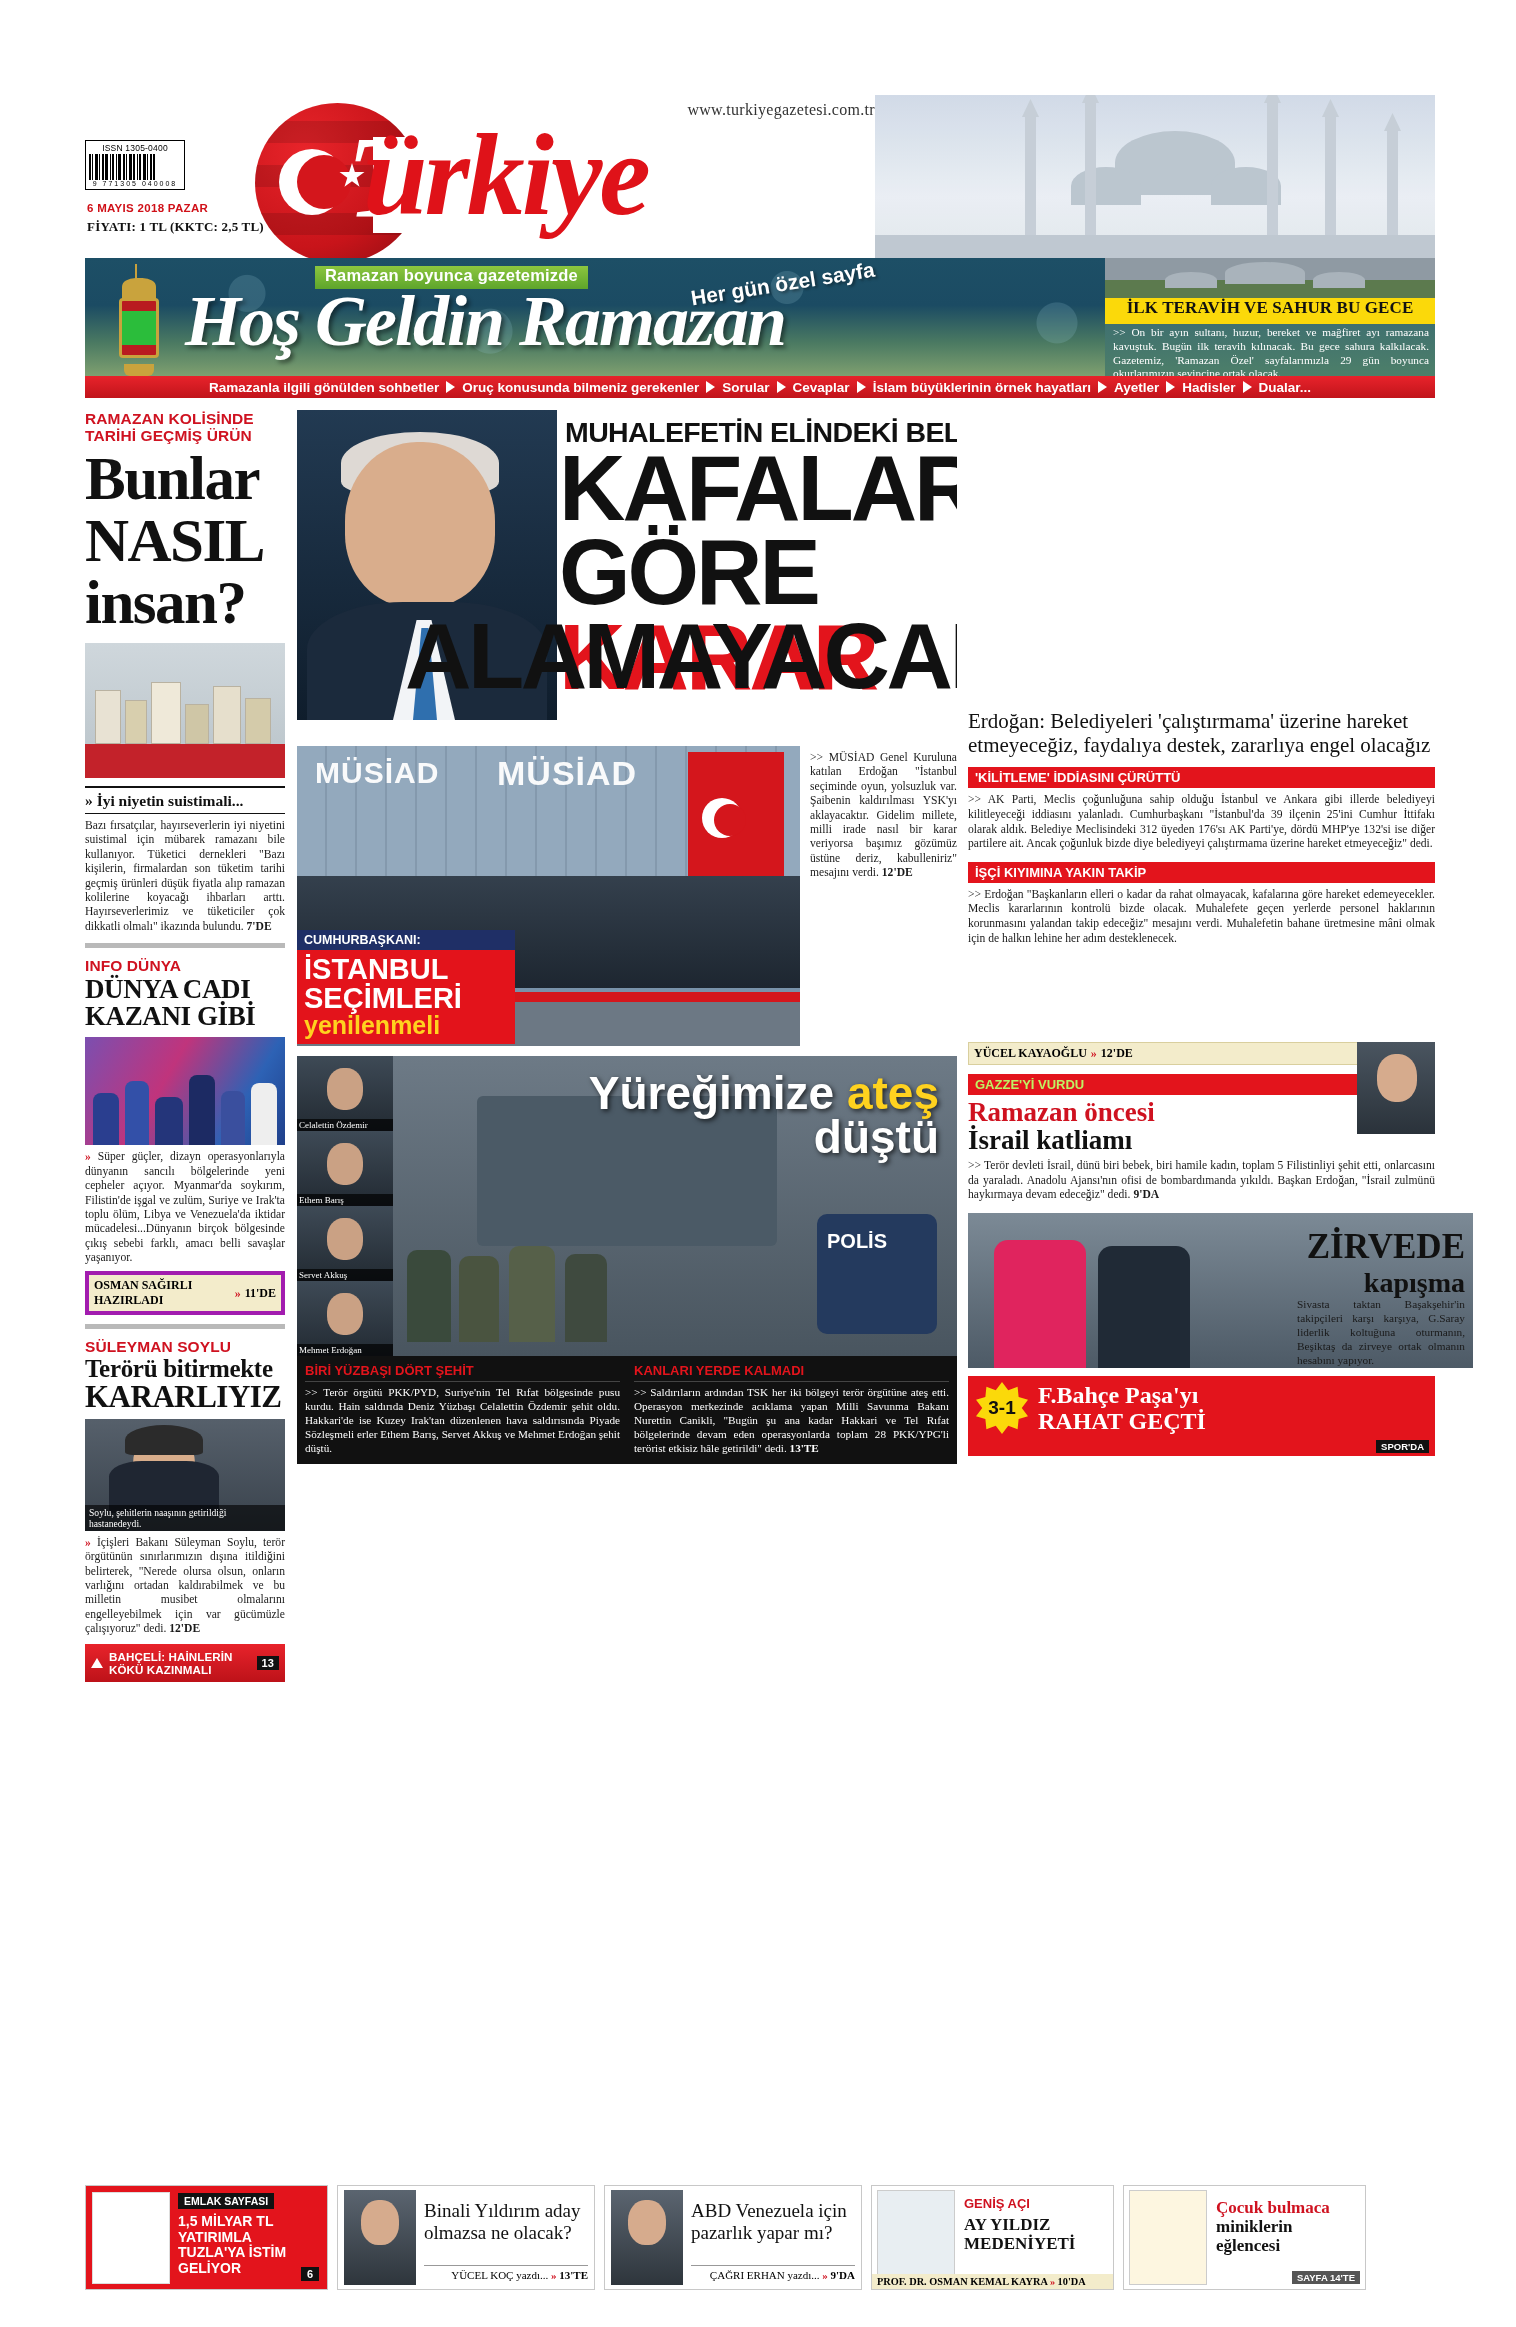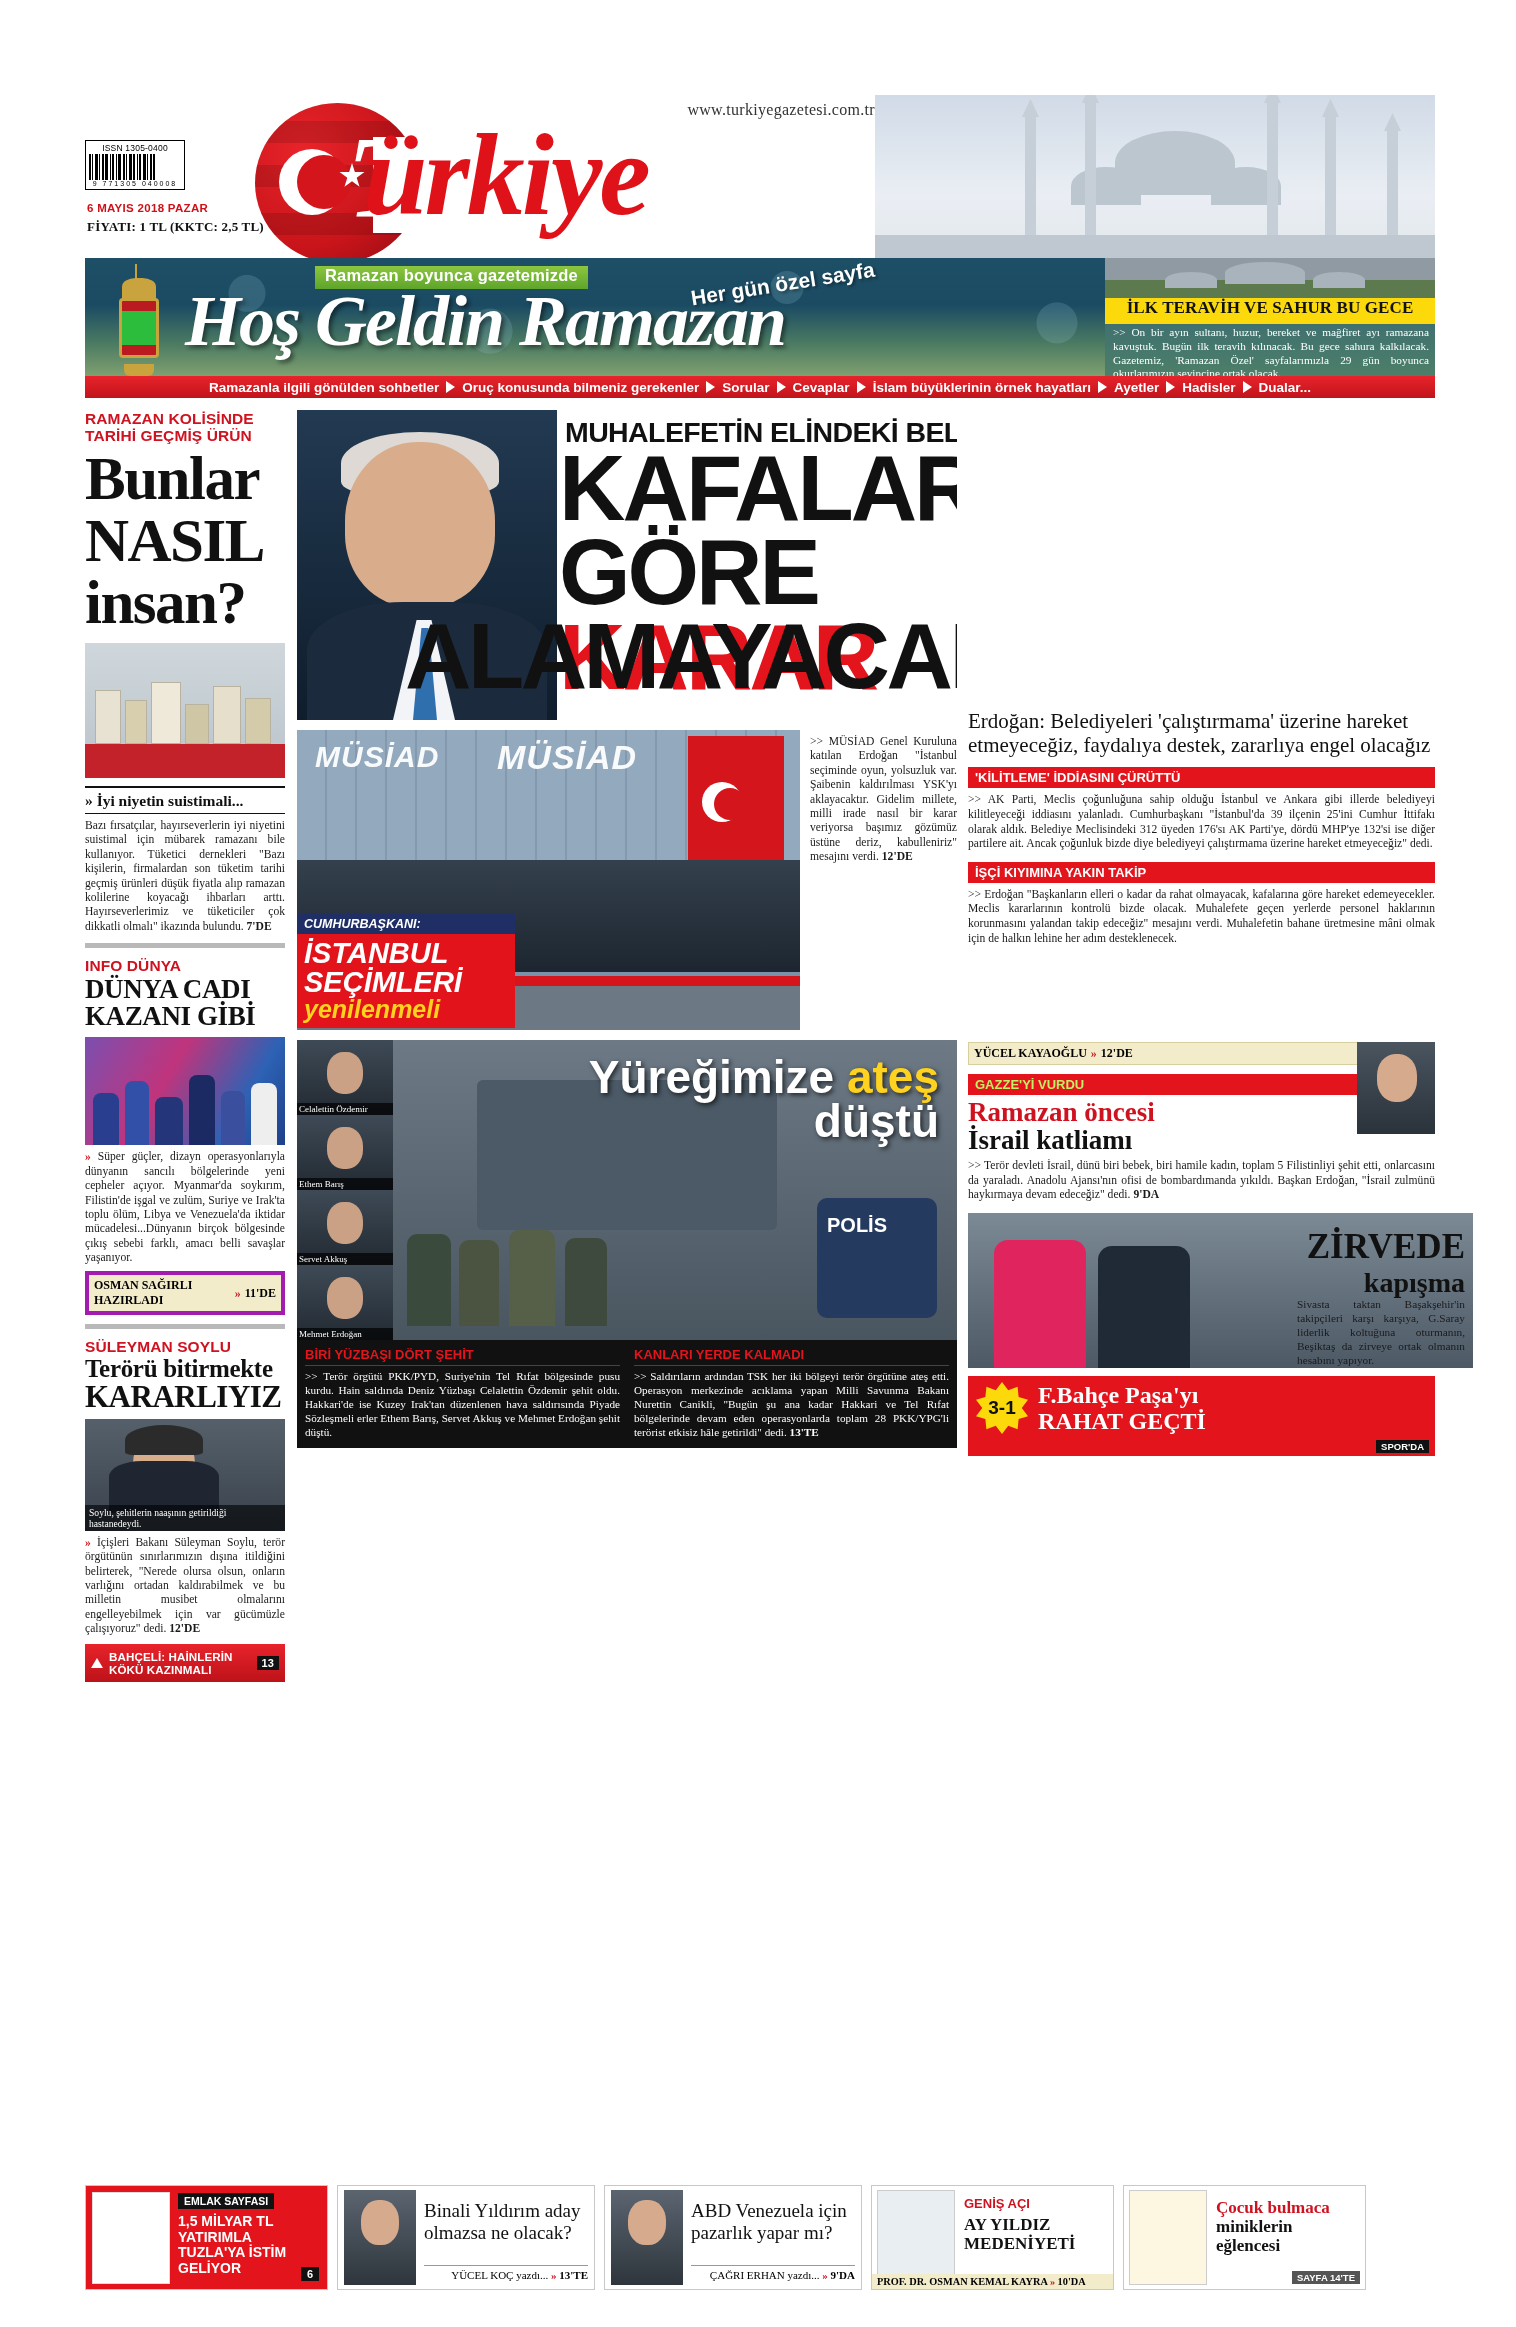--- a/index.html
+++ b/index.html
@@ -175,22 +175,22 @@
   .lead-kicker { position:absolute; left:268px; top:6px; font-family:"Liberation Sans", sans-serif;
                  font-weight:bold; font-size:28.5px; color:#111; letter-spacing:-.6px; white-space:nowrap; }
   .lead-l1 { position:absolute; left:262px; top:36px; font-family:"Liberation Sans", sans-serif;
              font-weight:bold; font-size:92px; color:#111; letter-spacing:-3px; line-height:.92; }
   .lead-l2 { position:absolute; left:262px; top:120px; font-family:"Liberation Sans", sans-serif;
              font-weight:bold; font-size:92px; letter-spacing:-3px; line-height:.92; color:#111; }
   .lead-l2 em { font-style:normal; color:#e3141c; }
   .lead-l3 { position:absolute; left:108px; top:204px; font-family:"Liberation Sans", sans-serif;
              font-weight:bold; font-size:92px; color:#111; letter-spacing:-3.5px; line-height:.92; }
 
-  .musiad-wrap { position:relative; width:503px; height:300px; margin-top:10px; overflow:hidden;
-                 background:linear-gradient(#9fb4c6,#6f8aa3);font-style:italic; }
+  .musiad-wrap { position:relative; width:503px; height:300px; margin-top:26px; overflow:hidden;
+                 background:linear-gradient(#9fb4c6,#6f8aa3); }
   .mus-bldg { position:absolute; left:0; top:0; width:100%; height:180px;
               background:repeating-linear-gradient(90deg,#93a9bd 0 28px,#8499ad 28px 30px),
                          linear-gradient(#a8bccd,#7b93a9); }
   .mus-logo1 { position:absolute; left:18px; top:10px; color:#fff; font-family:"Liberation Sans", sans-serif;
                font-weight:bold; font-size:30px; letter-spacing:1px; opacity:.95; }
   .mus-logo2 { position:absolute; left:200px; top:8px; color:#fff; font-family:"Liberation Sans", sans-serif;
                font-weight:bold; font-size:34px; letter-spacing:1px; opacity:.95; }
   .mus-flag { position:absolute; right:16px; top:6px; width:96px; height:150px; background:#d4161c; }
   .mus-flag:before { content:''; position:absolute; left:14px; top:46px; width:40px; height:40px;
                      border-radius:50%; background:#fff; }

